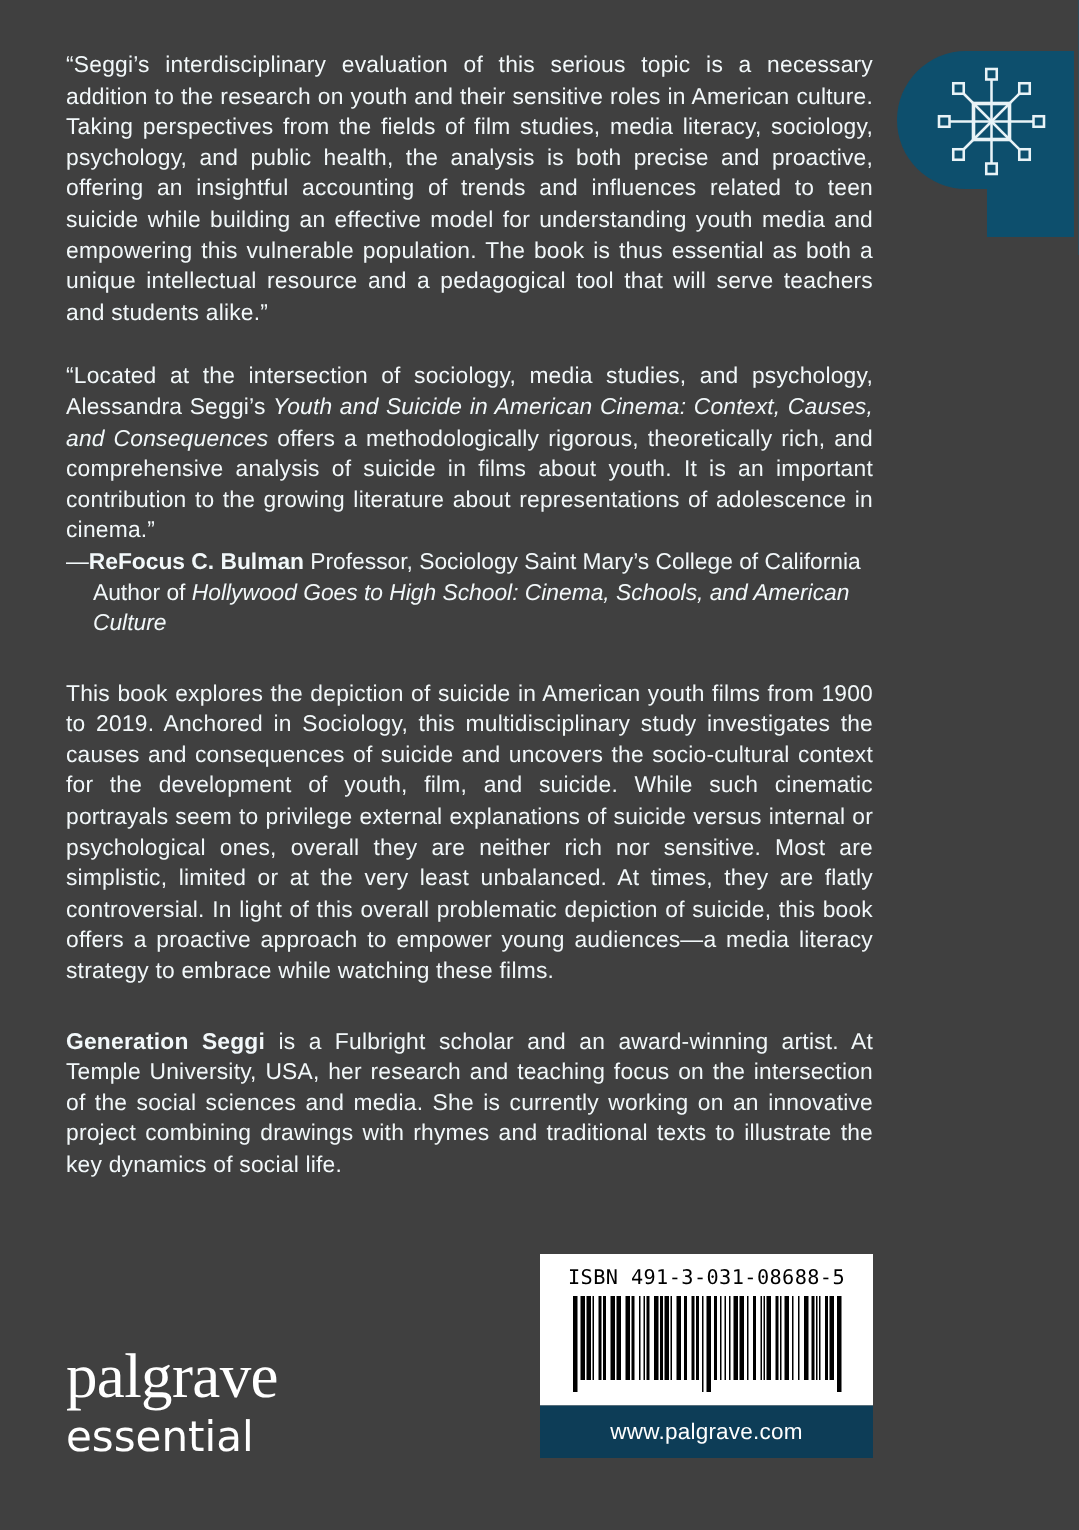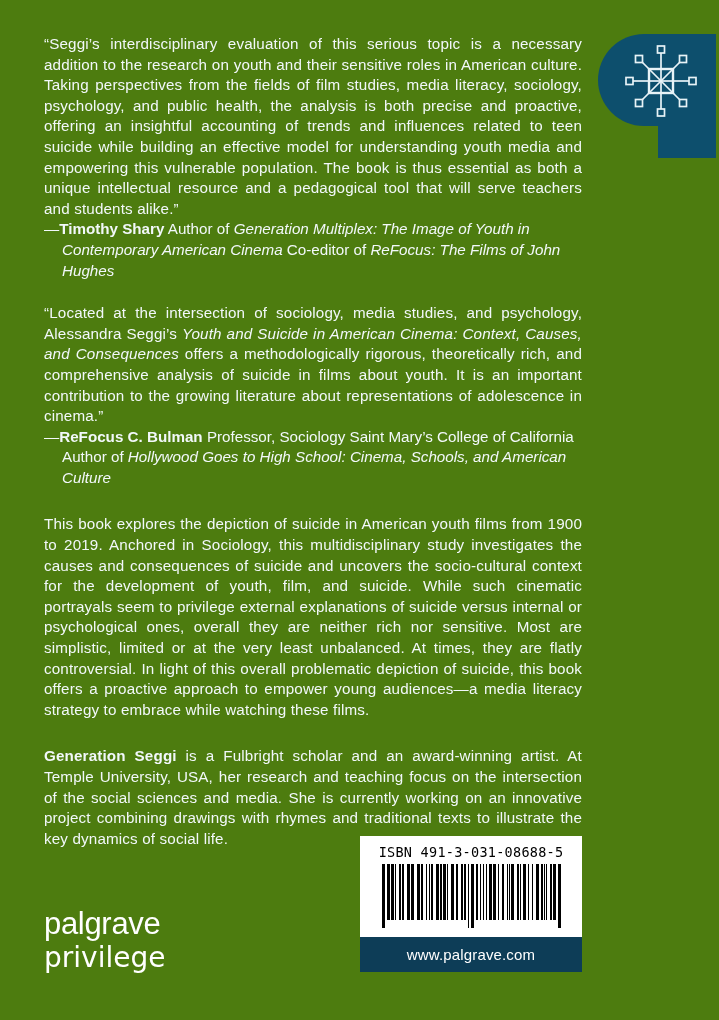--- a/index.html
+++ b/index.html
@@ -13,21 +13,21 @@
     position: relative;
     overflow: hidden;
     font-family: "Liberation Sans", sans-serif;
     color: #ffffff;
     -webkit-font-smoothing: antialiased;
   }
 
   .cover {
     position: absolute;
     inset: 0;
-    background: #4d7c0f;
+    background: #404040;
   }
 
   
   .emblem {
     position: absolute;
     top: 32px;
     right: 0;
     width: 129px;
     height: 126px;
   }
@@ -94,24 +94,24 @@
 
   
   .wordmark {
     position: absolute;
     left: 44px;
     bottom: 48px;
     color: #ffffff;
     line-height: 1.0;
   }
   .wordmark .l1 {
-    font-size: 31px;
+    font-size: 42px;
     letter-spacing: -0.01em;
     display: block;
-    font-family: Liberation Sans, sans-serif;
+    font-family: Liberation Serif, serif;
     font-weight: 400;
   }
   .wordmark .l2 {
     font-size: 28px;
     letter-spacing: 0em;
     display: block;
     margin-top: 5px;
     font-family: "DejaVu Sans", sans-serif;
     font-weight: 400;
   }
@@ -216,39 +216,38 @@
         <rect x="59.5" y="15.5" width="7" height="7"></rect>
         <rect x="15.5" y="59.5" width="7" height="7"></rect>
         <rect x="59.5" y="59.5" width="7" height="7"></rect>
       </g>
     </svg>
   </div>
 
   <div class="content">
 
     <p class="para quote">“Seggi’s interdisciplinary evaluation of this serious topic is a necessary addition to the research on youth and their sensitive roles in American culture. Taking perspectives from the fields of film studies, media literacy, sociology, psychology, and public health, the analysis is both precise and proactive, offering an insightful accounting of trends and influences related to teen suicide while building an effective model for understanding youth media and empowering this vulnerable population. The book is thus essential as both a unique intellectual resource and a pedagogical tool that will serve teachers and students alike.”</p>
-    <p class="credit"><span>—</span><b>Timothy Shary</b><span> Author of </span><i>Generation Multiplex: The Image of Youth in Contemporary American Cinema</i><span> Co-editor of </span><i>ReFocus: The Films of John Hughes</i></p>
 
     <div class="gap-md"></div>
 
     <p class="para quote"><span>“Located at the intersection of sociology, media studies, and psychology, Alessandra Seggi’s </span><i>Youth and Suicide in American Cinema: Context, Causes, and Consequences</i><span> offers a methodologically rigorous, theoretically rich, and comprehensive analysis of suicide in films about youth. It is an important contribution to the growing literature about representations of adolescence in cinema.”</span></p>
     <p class="credit"><span>—</span><b>ReFocus C. Bulman</b><span> Professor, Sociology Saint Mary’s College of California</span><span class="ind"><span>Author of </span><i>Hollywood Goes to High School: Cinema, Schools, and American Culture</i></span></p>
 
     <div class="gap-lg"></div>
 
     <p class="para">This book explores the depiction of suicide in American youth films from 1900 to 2019. Anchored in Sociology, this multidisciplinary study investigates the causes and consequences of suicide and uncovers the socio-cultural context for the development of youth, film, and suicide. While such cinematic portrayals seem to privilege external explanations of suicide versus internal or psychological ones, overall they are neither rich nor sensitive. Most are simplistic, limited or at the very least unbalanced. At times, they are flatly controversial. In light of this overall problematic depiction of suicide, this book offers a proactive approach to empower young audiences—a media literacy strategy to embrace while watching these films.</p>
 
     <div class="gap-lg"></div>
 
     <p class="para"><b>Generation Seggi</b><span> is a Fulbright scholar and an award-winning artist. At Temple University, USA, her research and teaching focus on the intersection of the social sciences and media. She is currently working on an innovative project combining drawings with rhymes and traditional texts to illustrate the key dynamics of social life.</span></p>
   </div>
 
   <div class="wordmark">
     <span class="l1">palgrave</span>
-    <span class="l2">privilege</span>
+    <span class="l2">essential</span>
   </div>
 
   <div class="barcode-block">
     <div class="barcode-white">
       <div class="isbn-text">ISBN 491-3-031-08688-5</div>
       <div class="bars" id="bars">
           <i class="tall" style="left: 0px; width: 3px;"></i>
           <i style="left: 5px; width: 3px;"></i>
           <i style="left: 9px; width: 3px;"></i>
           <i style="left: 13px; width: 1px;"></i>

